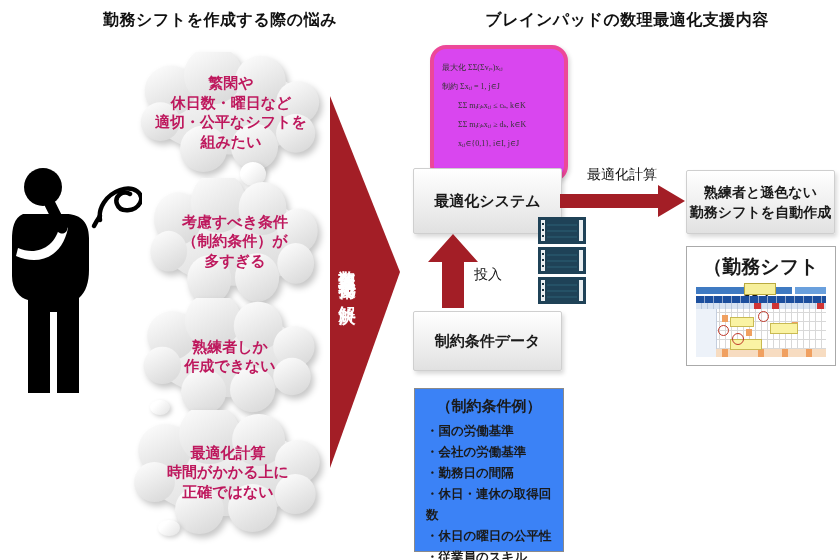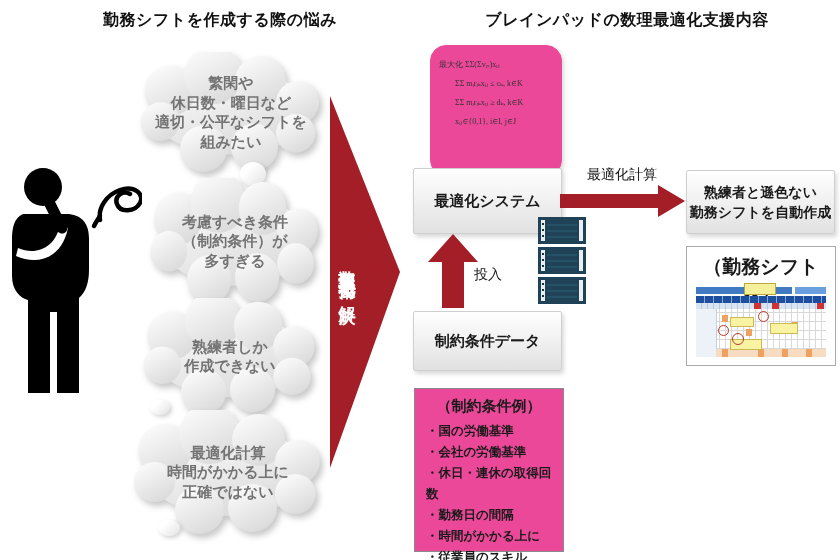--- a/index.html
+++ b/index.html
@@ -6,41 +6,41 @@
   .canvas{position:relative;width:840px;height:560px;background:#fff;overflow:hidden;
           font-family:"Liberation Sans","DejaVu Sans",sans-serif;color:#1a1a1a;}
   .abs{position:absolute;}
   .title{font-size:16px;font-weight:700;text-align:center;letter-spacing:0.5px;color:#111;}
   
   .bubble{position:absolute;}
   .bubble svg{position:absolute;left:0;top:0;width:100%;height:100%;
               filter:drop-shadow(3px 4px 3px rgba(0,0,0,0.22));}
   .bubble .btxt{position:absolute;left:0;top:0;width:100%;height:100%;
                 display:flex;align-items:center;justify-content:center;text-align:center;
-                font-size:15px;font-weight:700;line-height:1.3;white-space:pre-line;color:#737373;}
+                font-size:15px;font-weight:700;line-height:1.3;white-space:pre-line;color:#be185d;}
   .bump{position:absolute;background:linear-gradient(135deg,#ffffff 30%,#e2e2e2);
         border-radius:50%;filter:drop-shadow(2px 2px 2px rgba(0,0,0,0.18));}
   
   .varrow-label{position:absolute;writing-mode:vertical-rl;text-orientation:upright;
                 color:#fff;font-size:17px;font-weight:700;letter-spacing:2px;
                 display:flex;align-items:center;justify-content:center;}
   
-  .formula-panel{position:absolute;background:#ec4899;border:1px solid #ec4899;border-radius:16px;
+  .formula-panel{position:absolute;background:#d946ef;border:4px solid #ec4899;border-radius:16px;
                  box-shadow:2px 2px 4px rgba(0,0,0,0.15);padding:9px 6px 6px 8px;}
   .fline{font-size:8px;line-height:19px;color:#333;white-space:nowrap;
          font-family:"Liberation Serif","DejaVu Serif",serif;}
   .fline.indent{padding-left:16px;}
   
   .gbox{position:absolute;background:linear-gradient(180deg,#ffffff 0%,#efefef 55%,#e1e1e1 100%);
         border:1px solid #cfcfcf;border-radius:2px;box-shadow:2px 3px 4px rgba(0,0,0,0.15);
         display:flex;align-items:center;justify-content:center;text-align:center;
         font-size:15px;font-weight:700;color:#1a1a1a;white-space:pre-line;line-height:1.45;}
   .small-label{position:absolute;font-size:14px;font-weight:400;color:#111;text-align:center;}
   
-  .cpanel{position:absolute;background:#ec4899;border:1px solid #8a8a8a;}
+  .cpanel{position:absolute;background:#3b82f6;border:1px solid #8a8a8a;}
   .cpanel .ctitle{margin-top:8px;text-align:center;font-size:15px;font-weight:700;}
   .cpanel ul{list-style:none;margin:5px 0 0 0;padding:0 0 0 11px;}
   .cpanel li{font-size:12.5px;font-weight:700;line-height:21px;color:#1a1a1a;}
   
   .spanel{position:absolute;background:#fff;border:1px solid #aaa;}
   .spanel .slabel{margin-top:7px;text-align:center;font-size:19px;font-weight:700;}
   .mini{position:absolute;left:9px;top:36px;width:130px;height:74px;}
   .mini .mt-note{position:absolute;left:48px;top:0;width:30px;height:10px;background:#f6ef9b;border:1px solid #b9aa3f;z-index:3;}
   .mini .mt-toolbar{position:absolute;left:0;top:4px;width:130px;height:7px;
       background:linear-gradient(90deg,#3f7ac2 0 38%,#fff 38% 40%,#5a8fd0 40% 54%,#fff 54% 56%,#3f7ac2 56% 74%,#fff 74% 76%,#6aa0dd 76% 100%);}
@@ -165,20 +165,21 @@
   </div>
   <div class="bump" style="left:158px;top:520px;width:22px;height:16px;"></div>
 
   <svg class="abs" style="left:330px;top:96px;" width="70" height="372" viewBox="0 0 70 372">
     <polygon points="0,0 70,176 0,372" fill="#a31e26"></polygon>
   </svg>
   <div class="varrow-label" style="left:333px;top:172px;width:28px;height:210px;">数理最適化技術で解決</div>
 
   <div class="formula-panel" style="left:430px;top:45px;width:116px;height:114px;">
     <div class="fline">最大化  ΣΣ(Σvᵢₛ)xᵢⱼ</div>
+    <div class="fline">制約  Σxᵢⱼ = 1, j∈J</div>
     <div class="fline indent">ΣΣ mᵢrᵢₖxᵢⱼ ≤ cₖ, k∈K</div>
     <div class="fline indent">ΣΣ mᵢrᵢₖxᵢⱼ ≥ dₖ, k∈K</div>
     <div class="fline indent">xᵢⱼ∈{0,1}, i∈I, j∈J</div>
   </div>
 
   <div class="gbox" style="left:413px;top:168px;width:147px;height:64px;">最適化システム</div>
 
   <div class="small-label" style="left:567px;top:166px;width:110px;">最適化計算</div>
   <svg class="abs" style="left:560px;top:185px;" width="125" height="32" viewBox="0 0 125 32">
     <rect x="0" y="9" width="98" height="14" fill="#a31e26"></rect>
@@ -231,23 +232,23 @@
   </svg>
   <div class="small-label" style="left:468px;top:266px;width:40px;">投入</div>
 
   <div class="gbox" style="left:413px;top:311px;width:147px;height:58px;">制約条件データ</div>
 
   <div class="cpanel" style="left:414px;top:388px;width:148px;height:162px;">
     <div class="ctitle">（制約条件例）</div>
     <ul>
       <li>・国の労働基準</li>
       <li>・会社の労働基準</li>
+      <li>・勤務日の間隔</li>
       <li>・休日・連休の取得回数</li>
-      <li>・勤務日の間隔</li>
-      <li>・時間がかかる上に</li>
+      <li>・休日の曜日の公平性</li>
       <li>・従業員のスキル</li>
     </ul>
 
   </div>
 
   <div class="spanel" style="left:686px;top:246px;width:148px;height:118px;">
     <div class="slabel">（勤務シフト表）</div>
     <div class="mini">
       <div class="mt-note"></div>
       <div class="mt-toolbar"></div>

